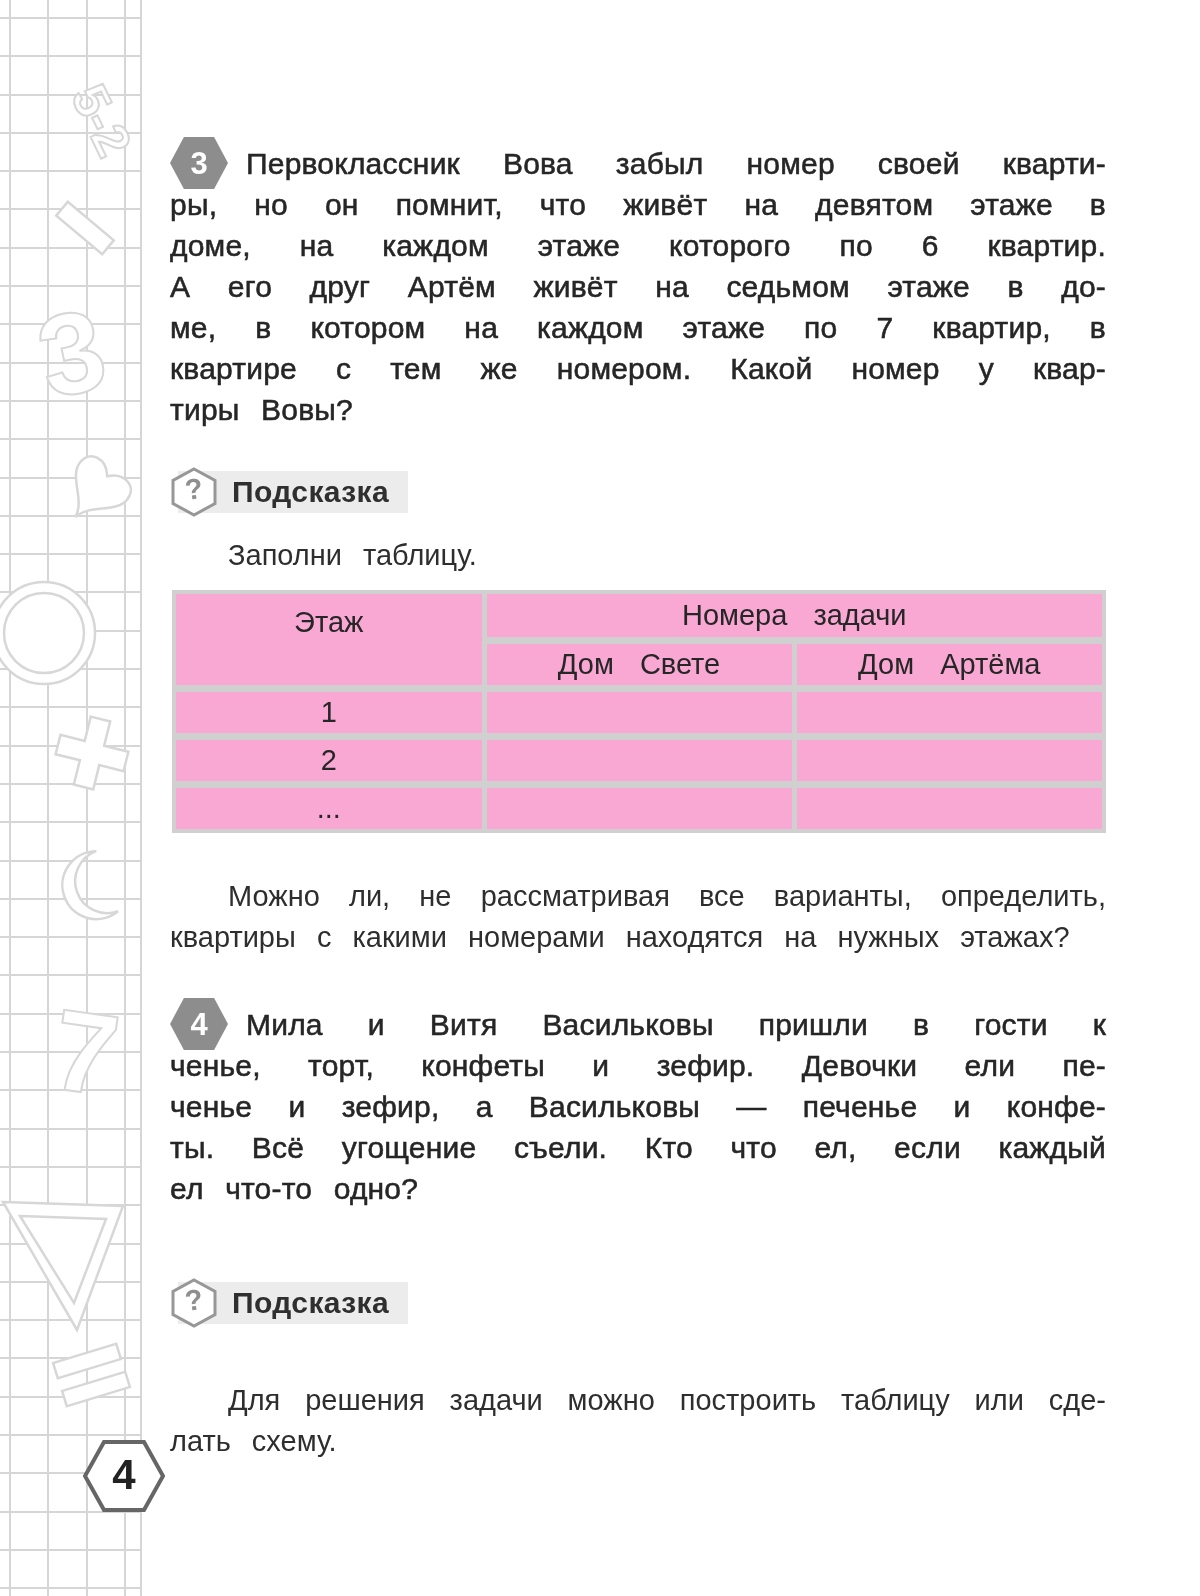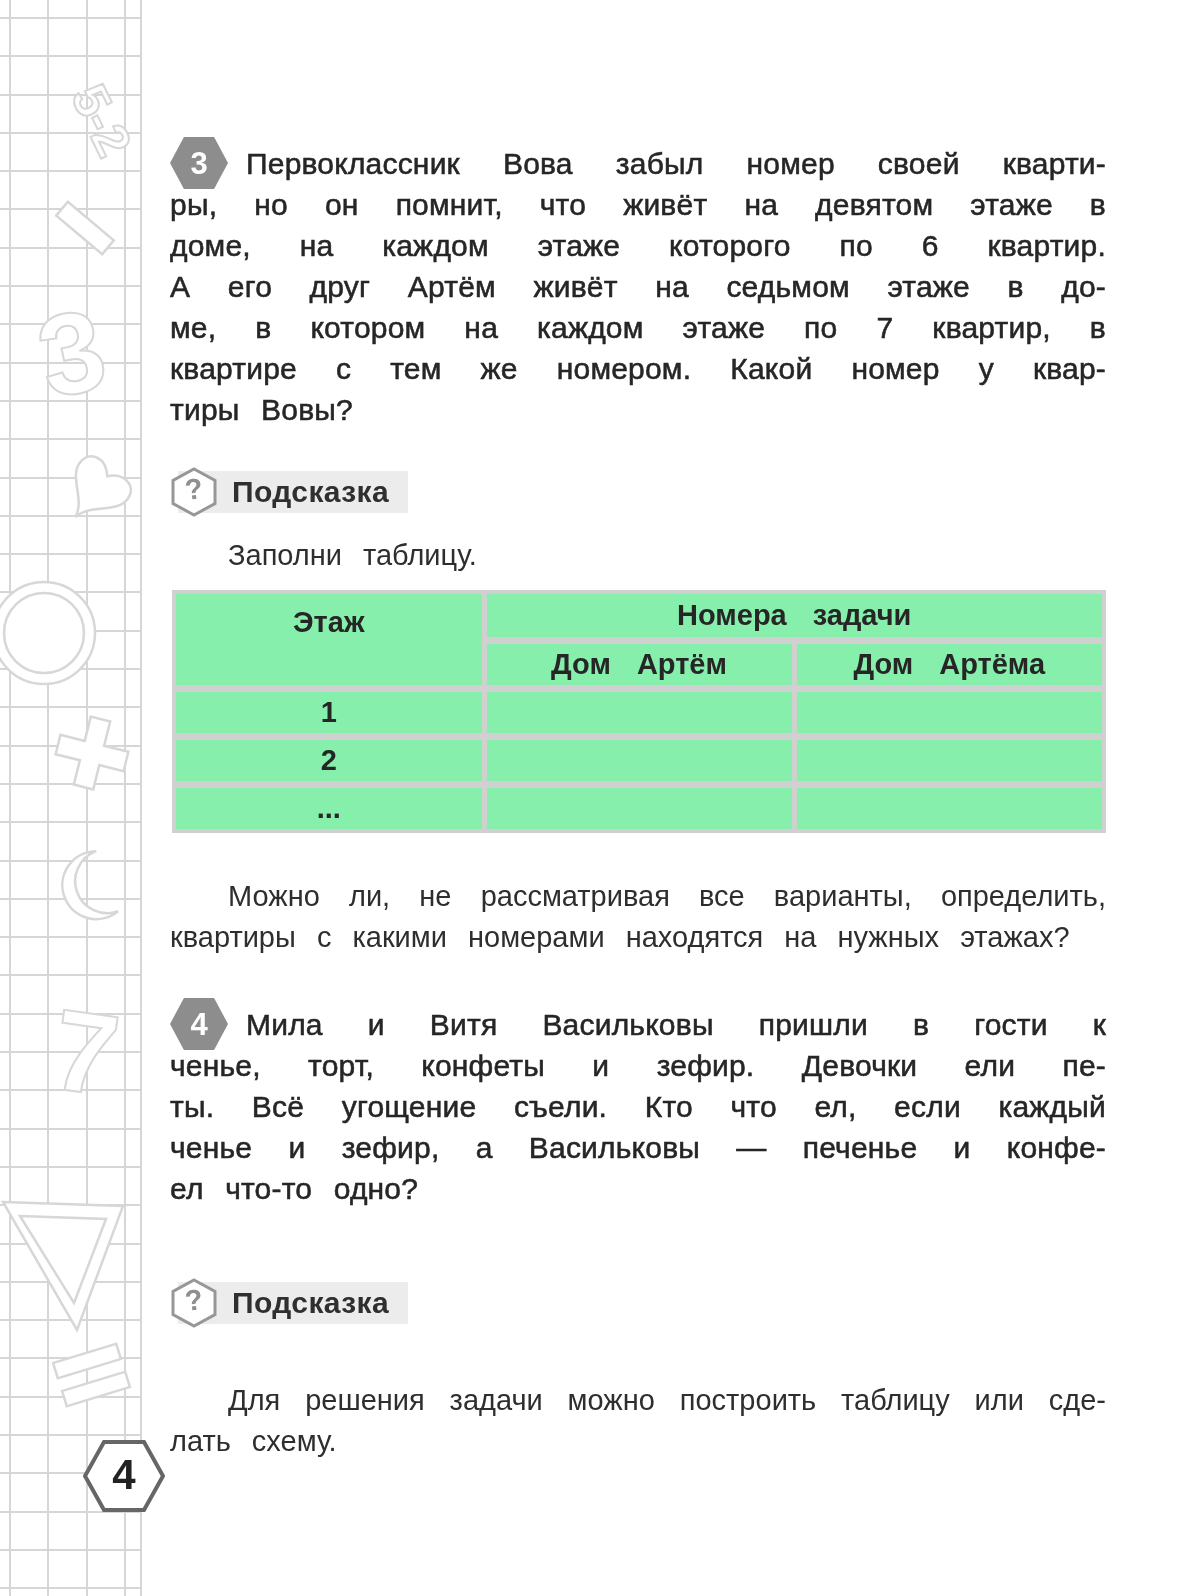--- a/index.html
+++ b/index.html
@@ -50,21 +50,21 @@
   .hint-label{
     position:absolute;left:62px;top:4px;font-size:30px;font-weight:bold;
     color:#2f2f2f;letter-spacing:0.4px;line-height:42px;
   }
 
   
   .tbl-wrap{position:absolute;left:172px;top:590px;width:934px;}
   table{border-collapse:collapse;table-layout:fixed;width:100%;
     font-size:29px;color:#262626;text-align:center;word-spacing:13px;}
   td,th{border:5px solid #d0d0d0;border-top-width:7px;border-bottom-width:7px;
-    font-weight:bold;padding:0;background:#86efac;}
+    font-weight:normal;padding:0;background:#f9a8d4;}
   tr.r-top>*{border-top-width:4px;}
   tr.r-bottom>*{border-bottom-width:4px;}
   td:first-child,th:first-child{border-left-width:4px;}
   td:last-child,th:last-child{border-right-width:4px;}
   th.floor{vertical-align:top;padding-top:8px;}
   .hdr{word-spacing:18px;}
 
   
   .page-hex{position:absolute;left:83px;top:1440px;width:82px;height:72px;}
   .page-hex .num{
@@ -117,21 +117,21 @@
 </div>
 
 <div class="tbl-wrap atext">
   <table>
     <tbody>
       <tr class="r-top" style="height:48px;">
         <th class="floor" rowspan="2">Этаж</th>
         <th class="hdr" colspan="2">Номера задачи</th>
       </tr>
       <tr style="height:46px;">
-        <th class="hdr">Дом Артём</th>
+        <th class="hdr">Дом Свете</th>
         <th class="hdr">Дом Артёма</th>
       </tr>
       <tr style="height:44px;">
         <td>1</td>
         <td></td>
         <td></td>
       </tr>
       <tr style="height:44px;">
         <td>2</td>
         <td></td>
@@ -148,22 +148,22 @@
 
 <div class="block atext" style="top:876px;">
   <div class="jline indent">Можно ли, не рассматривая все варианты, определить,</div>
   <div class="lline">квартиры с какими номерами находятся на нужных этажах?</div>
 </div>
 
 <div class="block ptext" style="top:1004px;">
   <div class="badge">4</div>
   <div class="jline first-line">Мила и Витя Васильковы пришли в гости к</div>
   <div class="jline">ченье, торт, конфеты и зефир. Девочки ели пе-</div>
+  <div class="jline">ченье и зефир, а Васильковы — печенье и конфе-</div>
   <div class="jline">ты. Всё угощение съели. Кто что ел, если каждый</div>
-  <div class="jline">ченье и зефир, а Васильковы — печенье и конфе-</div>
   <div class="lline">ел что-то одно?</div>
 </div>
 
 <div class="hint" style="top:1278px;">
   <div class="hint-strip"></div>
   <svg class="hint-icon" width="46" height="50" viewBox="0 0 46 50">
     <polygon points="23,2 44,13.5 44,36.5 23,48 2,36.5 2,13.5" fill="#ffffff" stroke="#979797" stroke-width="3"></polygon>
   </svg>
   <div class="hint-q">?</div>
   <div class="hint-label">Подсказка</div>

